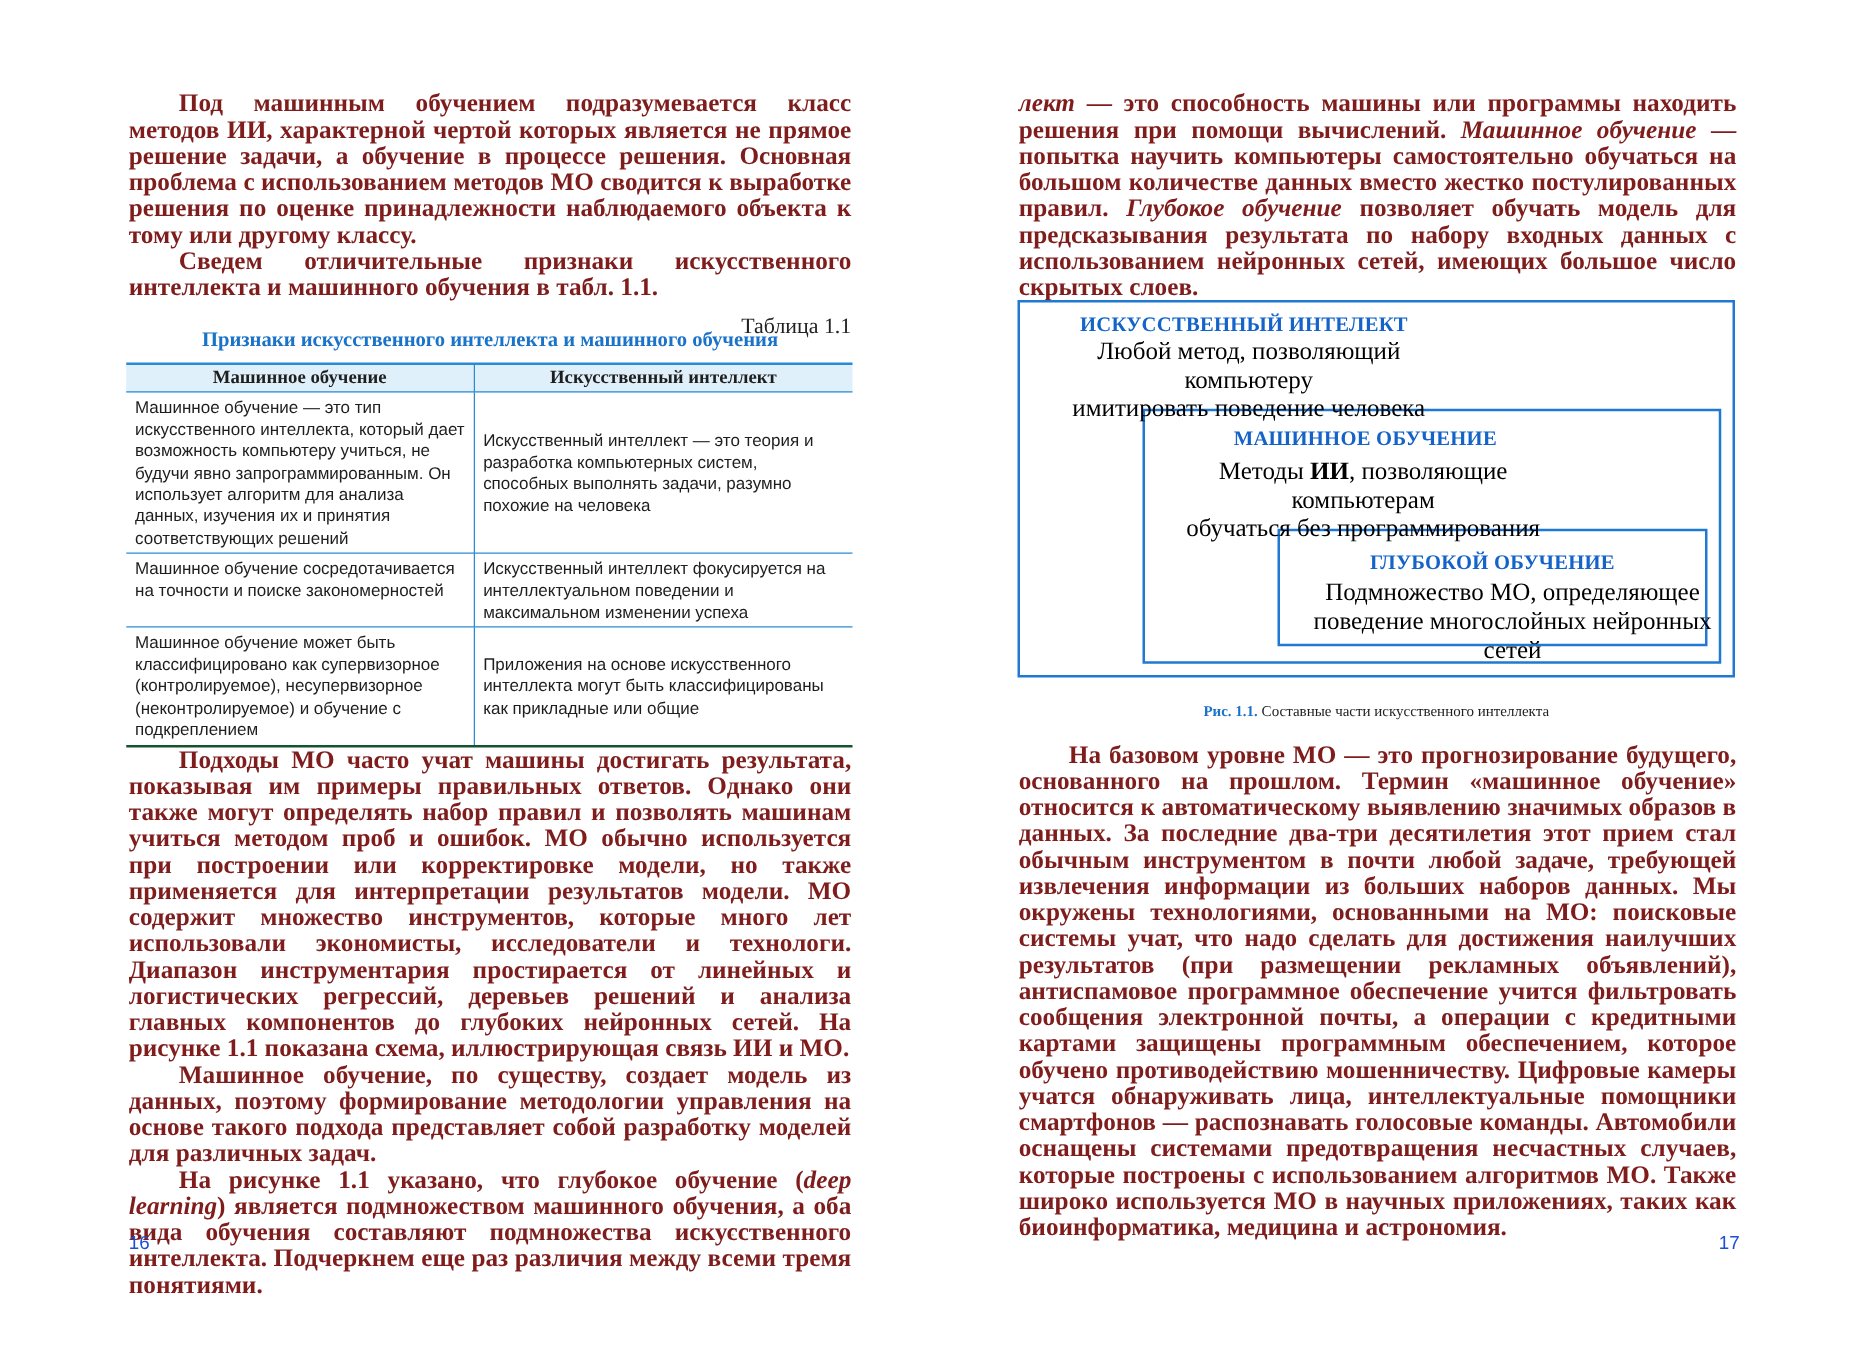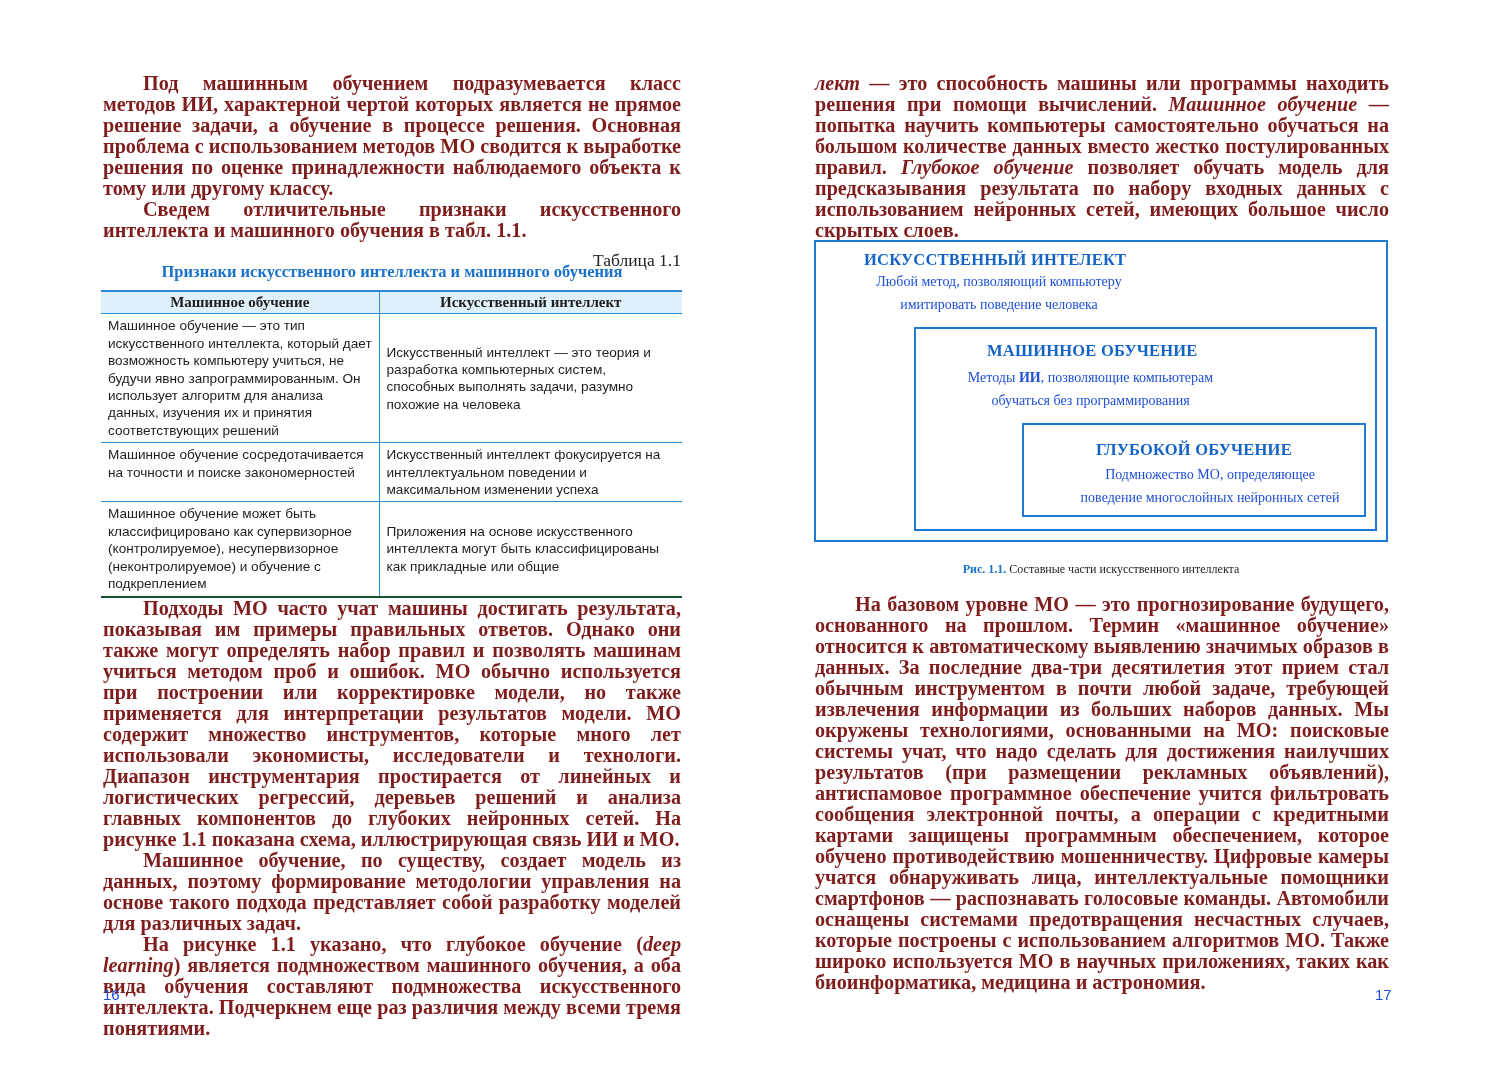--- a/index.html
+++ b/index.html
@@ -79,21 +79,21 @@
       border: 2.5px solid #1f79d4;
     }
     .fig-inner {
       position: absolute; left: 1022px; top: 423px; width: 344px; height: 94px;
       border: 2.5px solid #1f79d4;
     }
     .fig-heading {
       position: absolute; font-weight: bold; color: #1463c8; font-size: 16.5px; letter-spacing: 0.2px;
     }
     .fig-desc {
-      position: absolute; font-size: 14px; color: #1d4ed8; line-height: 23px; text-align: center;
+      position: absolute; font-size: 20px; color: #000000; line-height: 23px; text-align: center;
     }
     .ai-head { left: 864px; top: 250px; }
     .ai-desc { left: 834px; top: 270px; width: 330px; }
     .ml-head { left: 987px; top: 341px; }
     .ml-desc { left: 928px; top: 366px; width: 325px; }
     .dl-head { left: 1096px; top: 440px; }
     .dl-desc { left: 1044px; top: 463px; width: 332px; }
     .fig-desc b { font-weight: bold; }
 
     .fig-caption {

